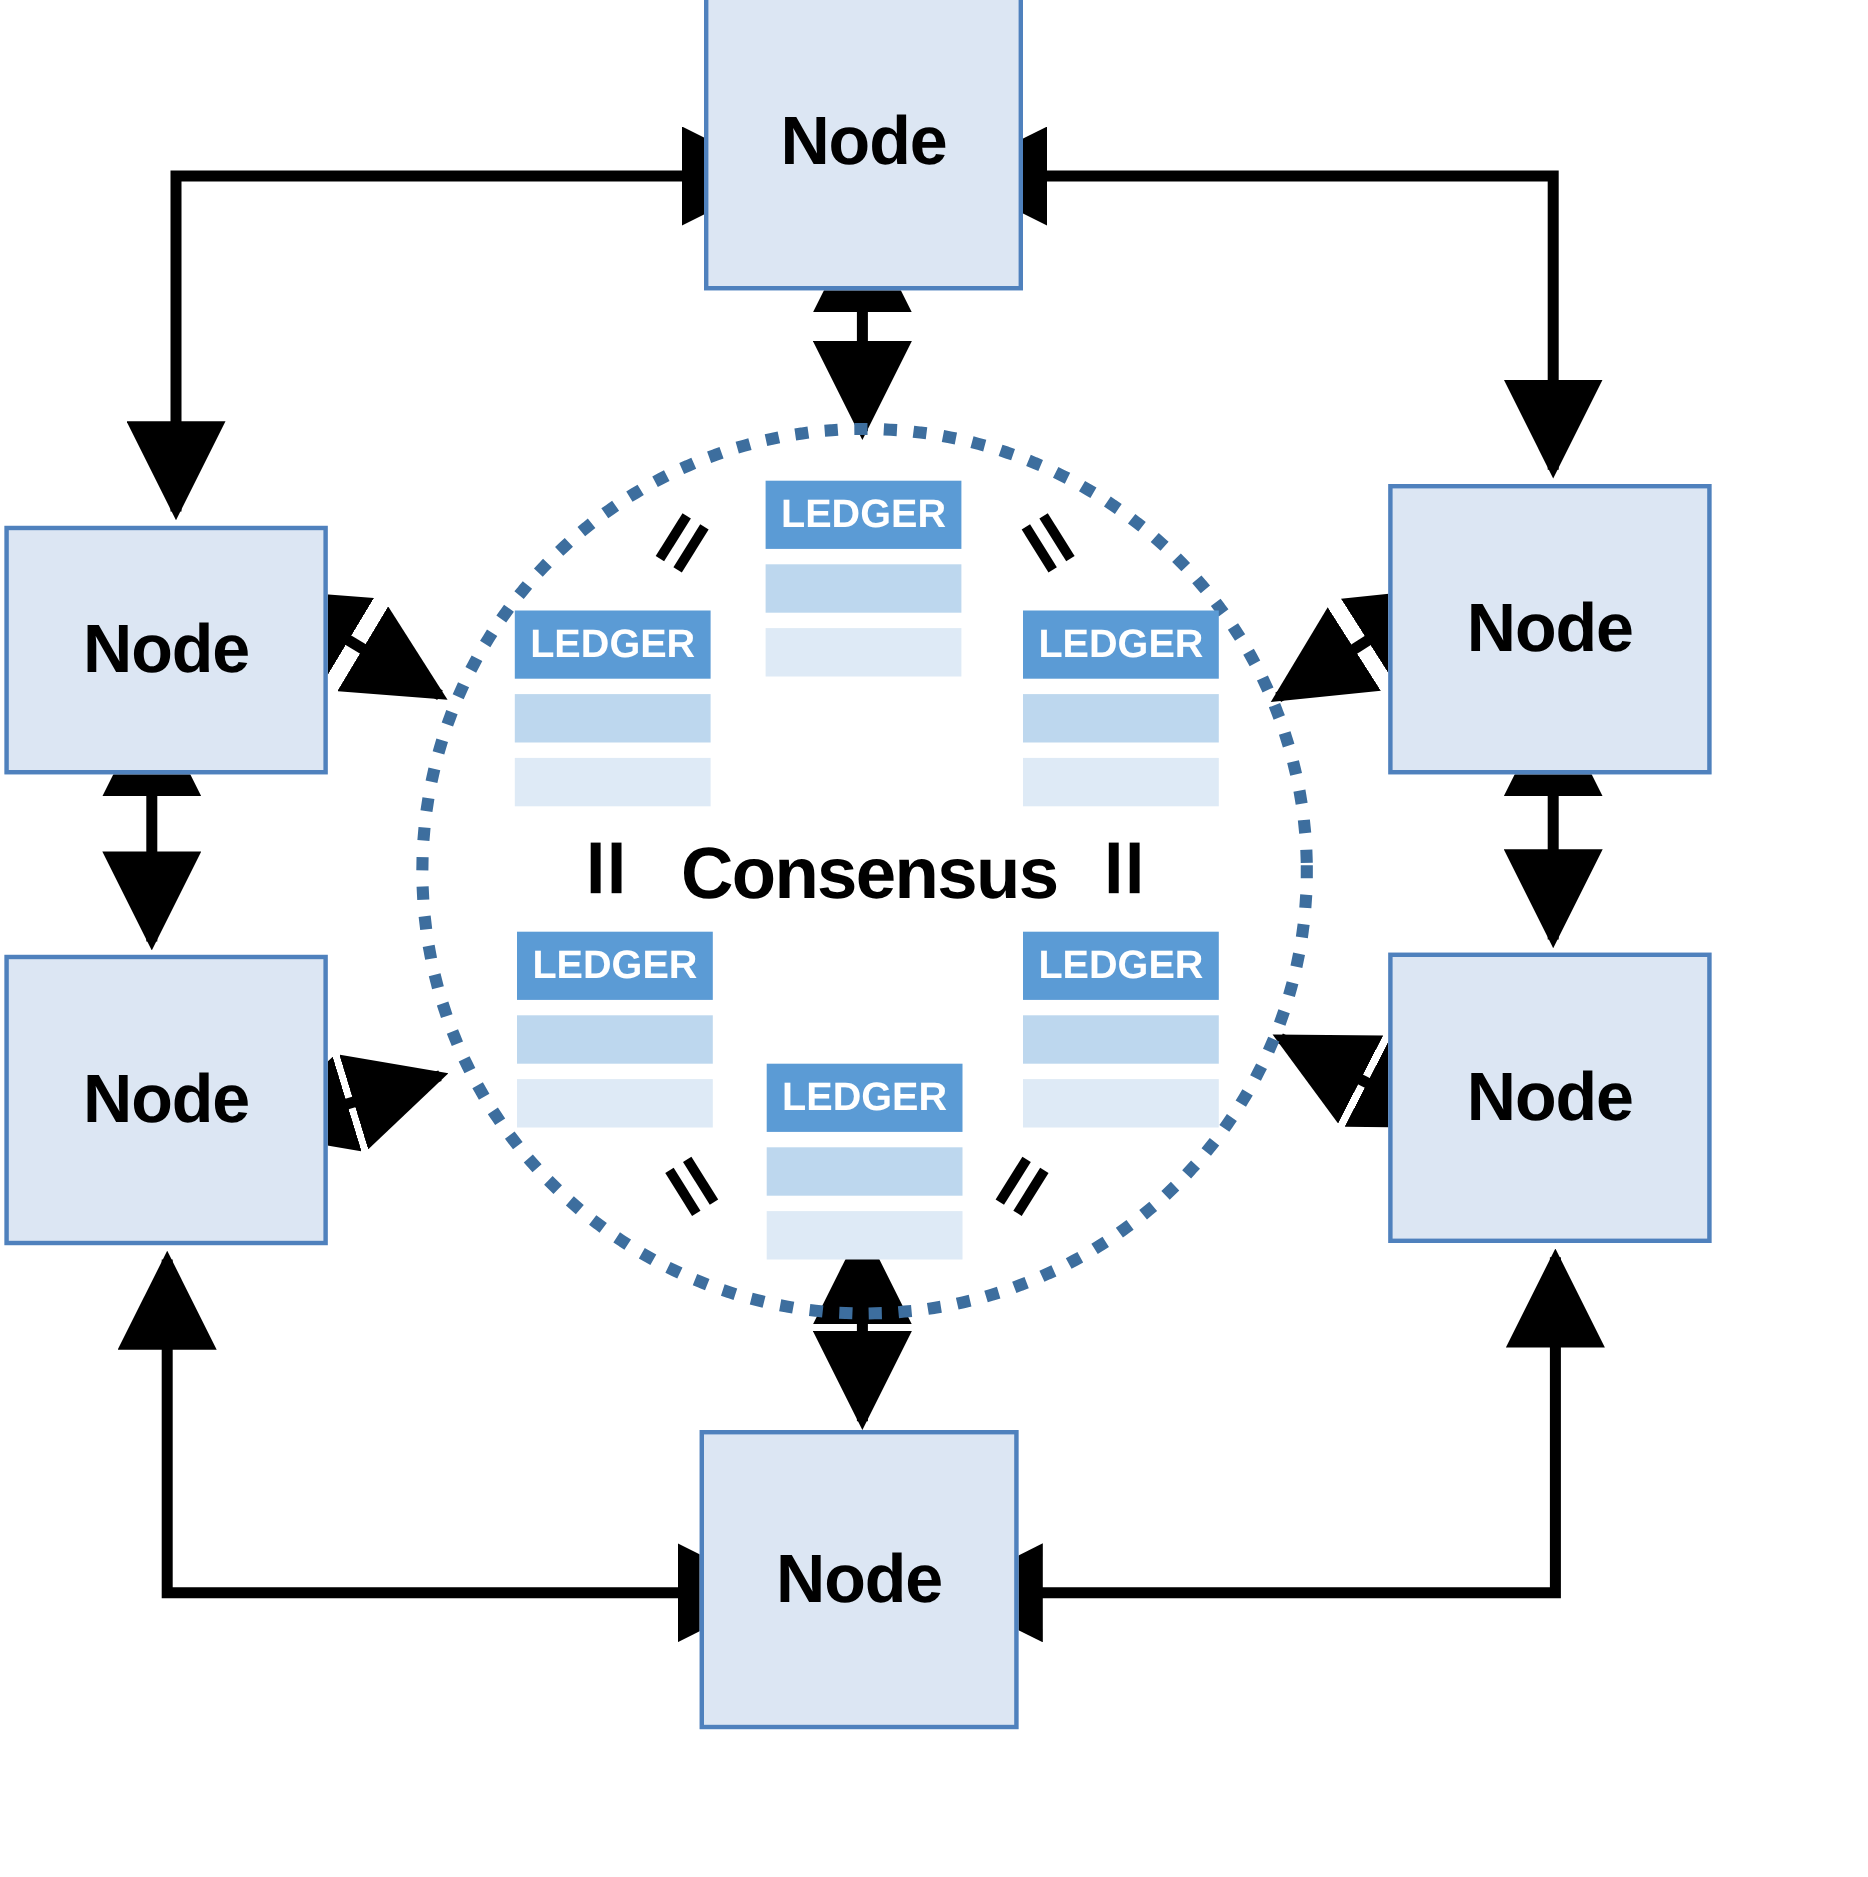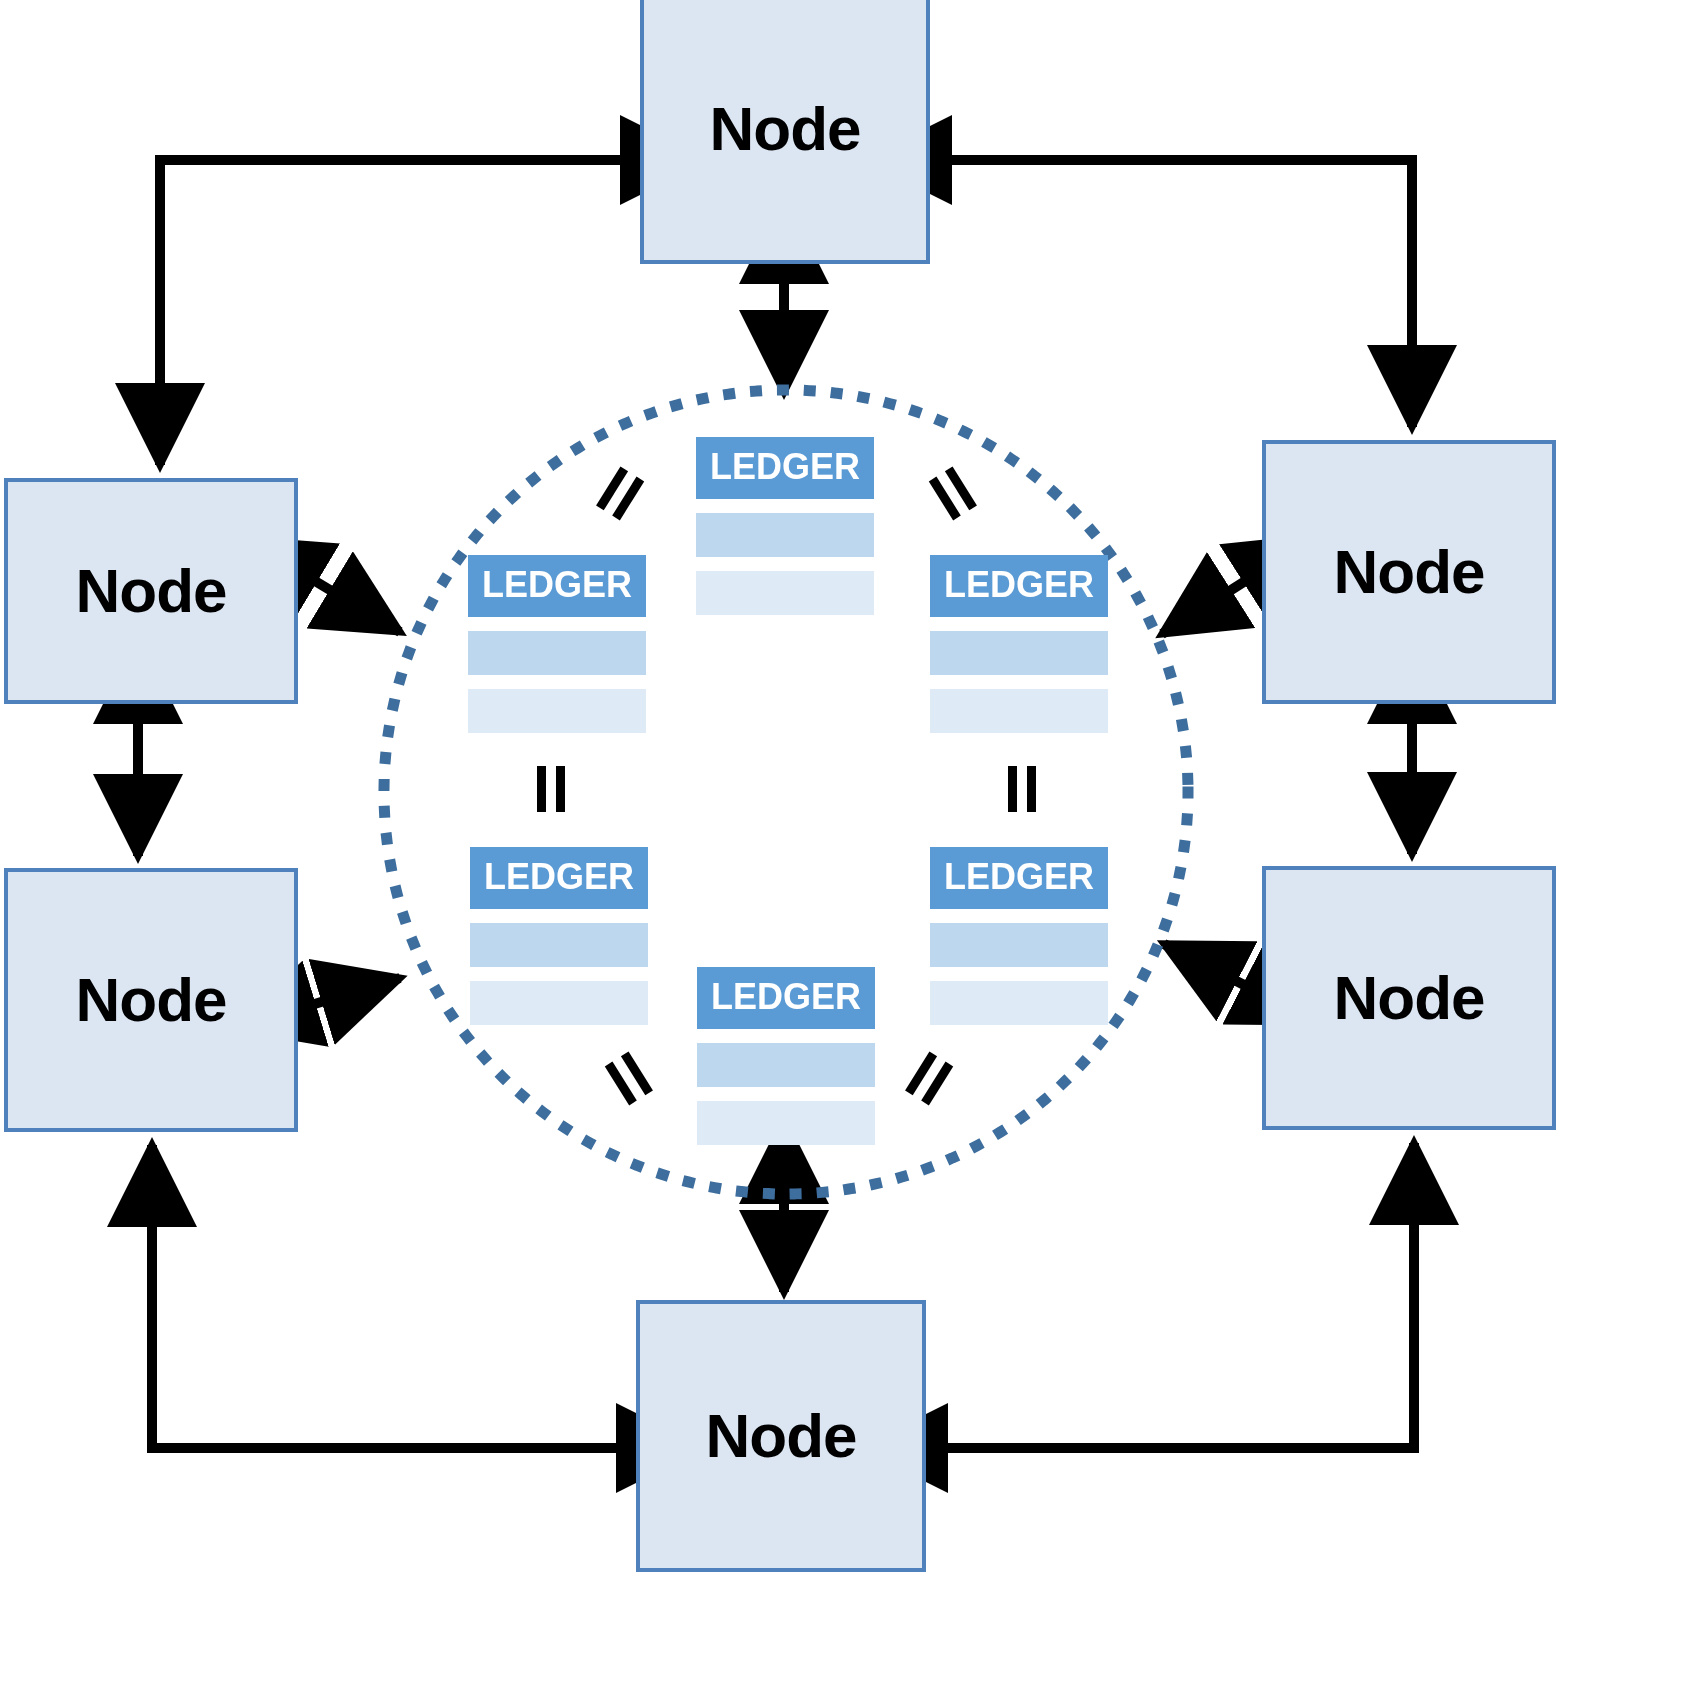--- a/index.html
+++ b/index.html
@@ -195,20 +195,21 @@
     <div class="ledger-row r1"></div>
     <div class="ledger-row r2"></div>
   </div>
 
   <div class="ledger-card" style="left:697px; top:967px;">
     <div class="ledger-head">LEDGER</div>
     <div class="ledger-row r1"></div>
     <div class="ledger-row r2"></div>
   </div>
 
+  <div class="consensus-label" style="left:619px; top:760px;">Consensus</div>
 
   <div class="eq-mark" style="left:598px; top:477px; transform:rotate(-58deg);">
     <div class="bar b1"></div>
       <div class="bar b2"></div>
   </div>
 
   <div class="eq-mark" style="left:929px; top:477px; transform:rotate(58deg);">
     <div class="bar b1"></div>
       <div class="bar b2"></div>
   </div>

